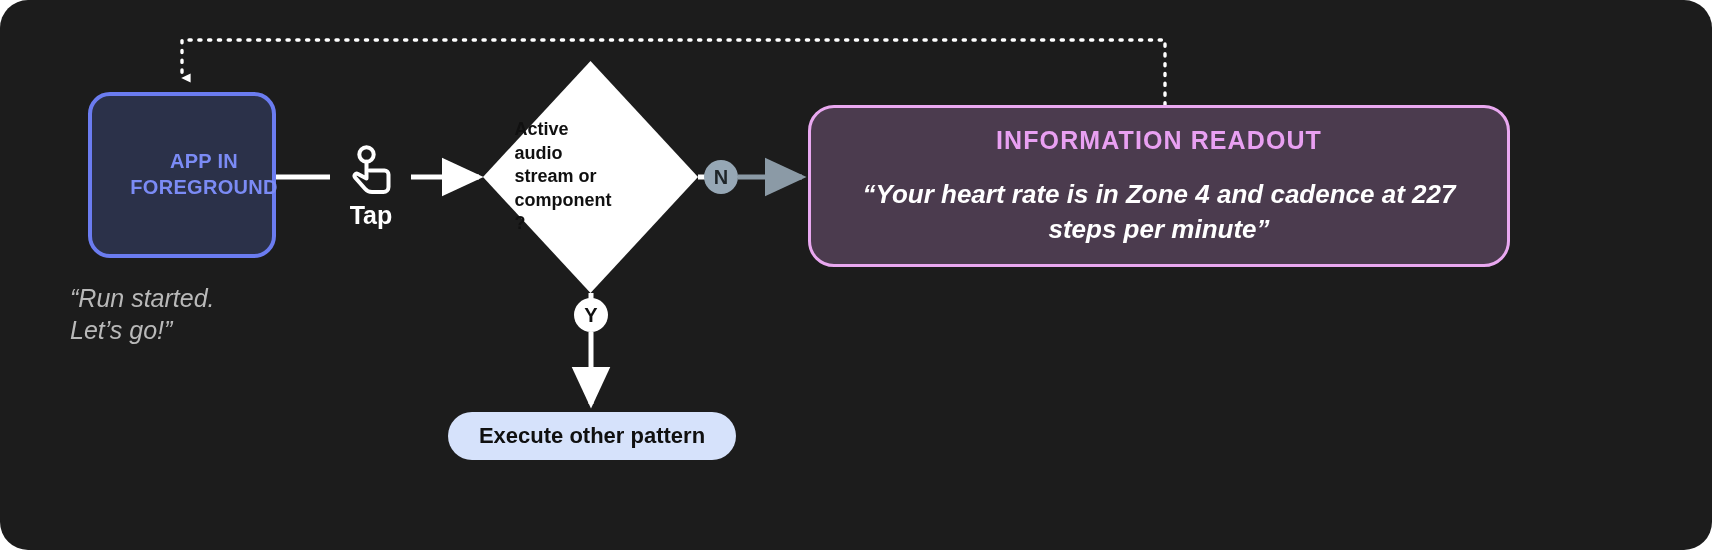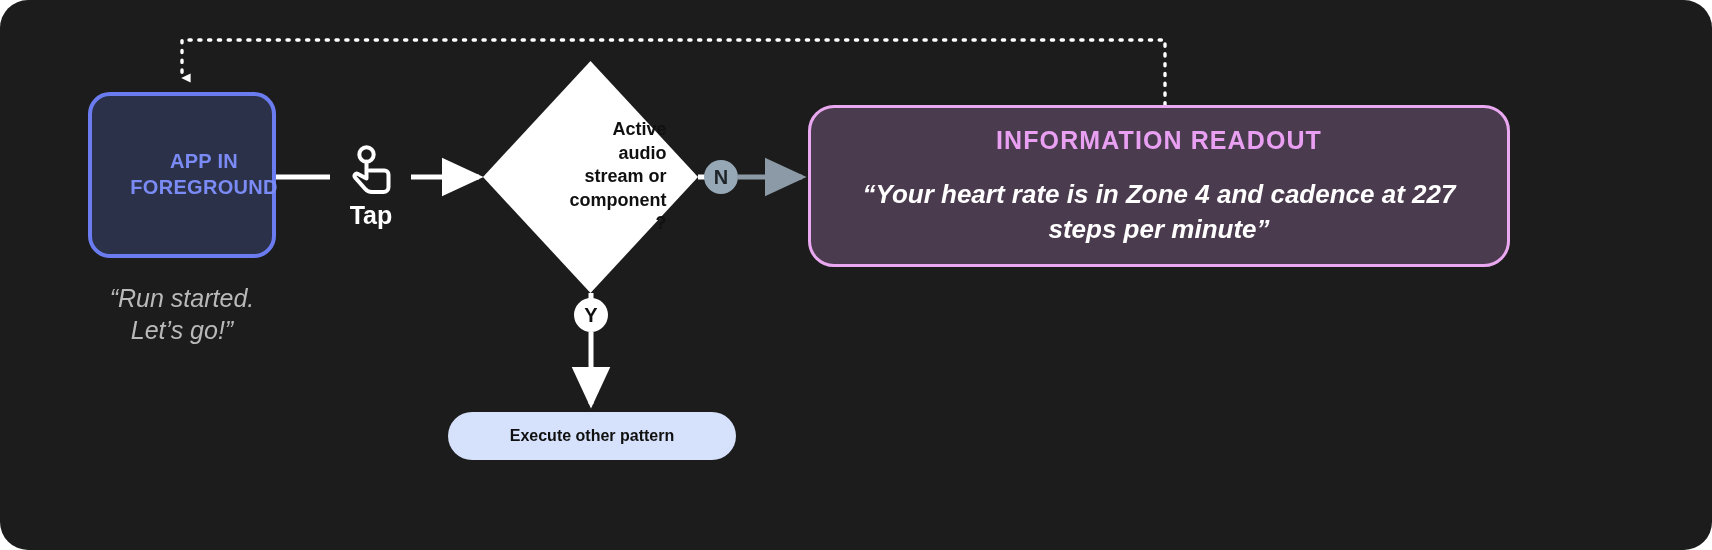--- a/index.html
+++ b/index.html
@@ -58,21 +58,20 @@
     text-transform: uppercase;
     padding-left: 44px;
   }
 
   
   #app-caption {
     position: absolute;
     left: 70px;
     top: 283px;
     width: 224px;
-    text-align: center;
     color: #b9b9b9;
     font-size: 25px;
     font-style: italic;
     line-height: 1.27;
   }
 
   
   #tap-group {
     position: absolute;
     left: 332px;
@@ -104,21 +103,21 @@
     width: 100%; height: 100%;
     background: #ffffff;
     clip-path: polygon(50% 0%, 100% 50%, 50% 100%, 0% 50%);
   }
   #decision-label {
     position: absolute;
     left: 50%;
     top: 50%;
     transform: translate(-50%, -50%);
     width: 152px;
-    text-align: right;
+    text-align: left;
     color: #101010;
     font-size: 18px;
     font-weight: bold;
     line-height: 1.31;
     white-space: pre-line;
   }
 
   
   .branch-marker {
     position: absolute;
@@ -189,21 +188,21 @@
     height: 48px;
     box-sizing: border-box;
     background: #d6e2fb;
     border-radius: 24px;
     display: flex;
     align-items: center;
     justify-content: center;
   }
   #execute-pill-label {
     color: #101010;
-    font-size: 16px;
+    font-size: 22px;
     font-weight: bold;
     line-height: 1;
   }
 </style>
 </head>
 <body>
 
 <div id="canvas">
 
   <svg id="wires" viewBox="0 0 1712 550" xmlns="http://www.w3.org/2000/svg">

